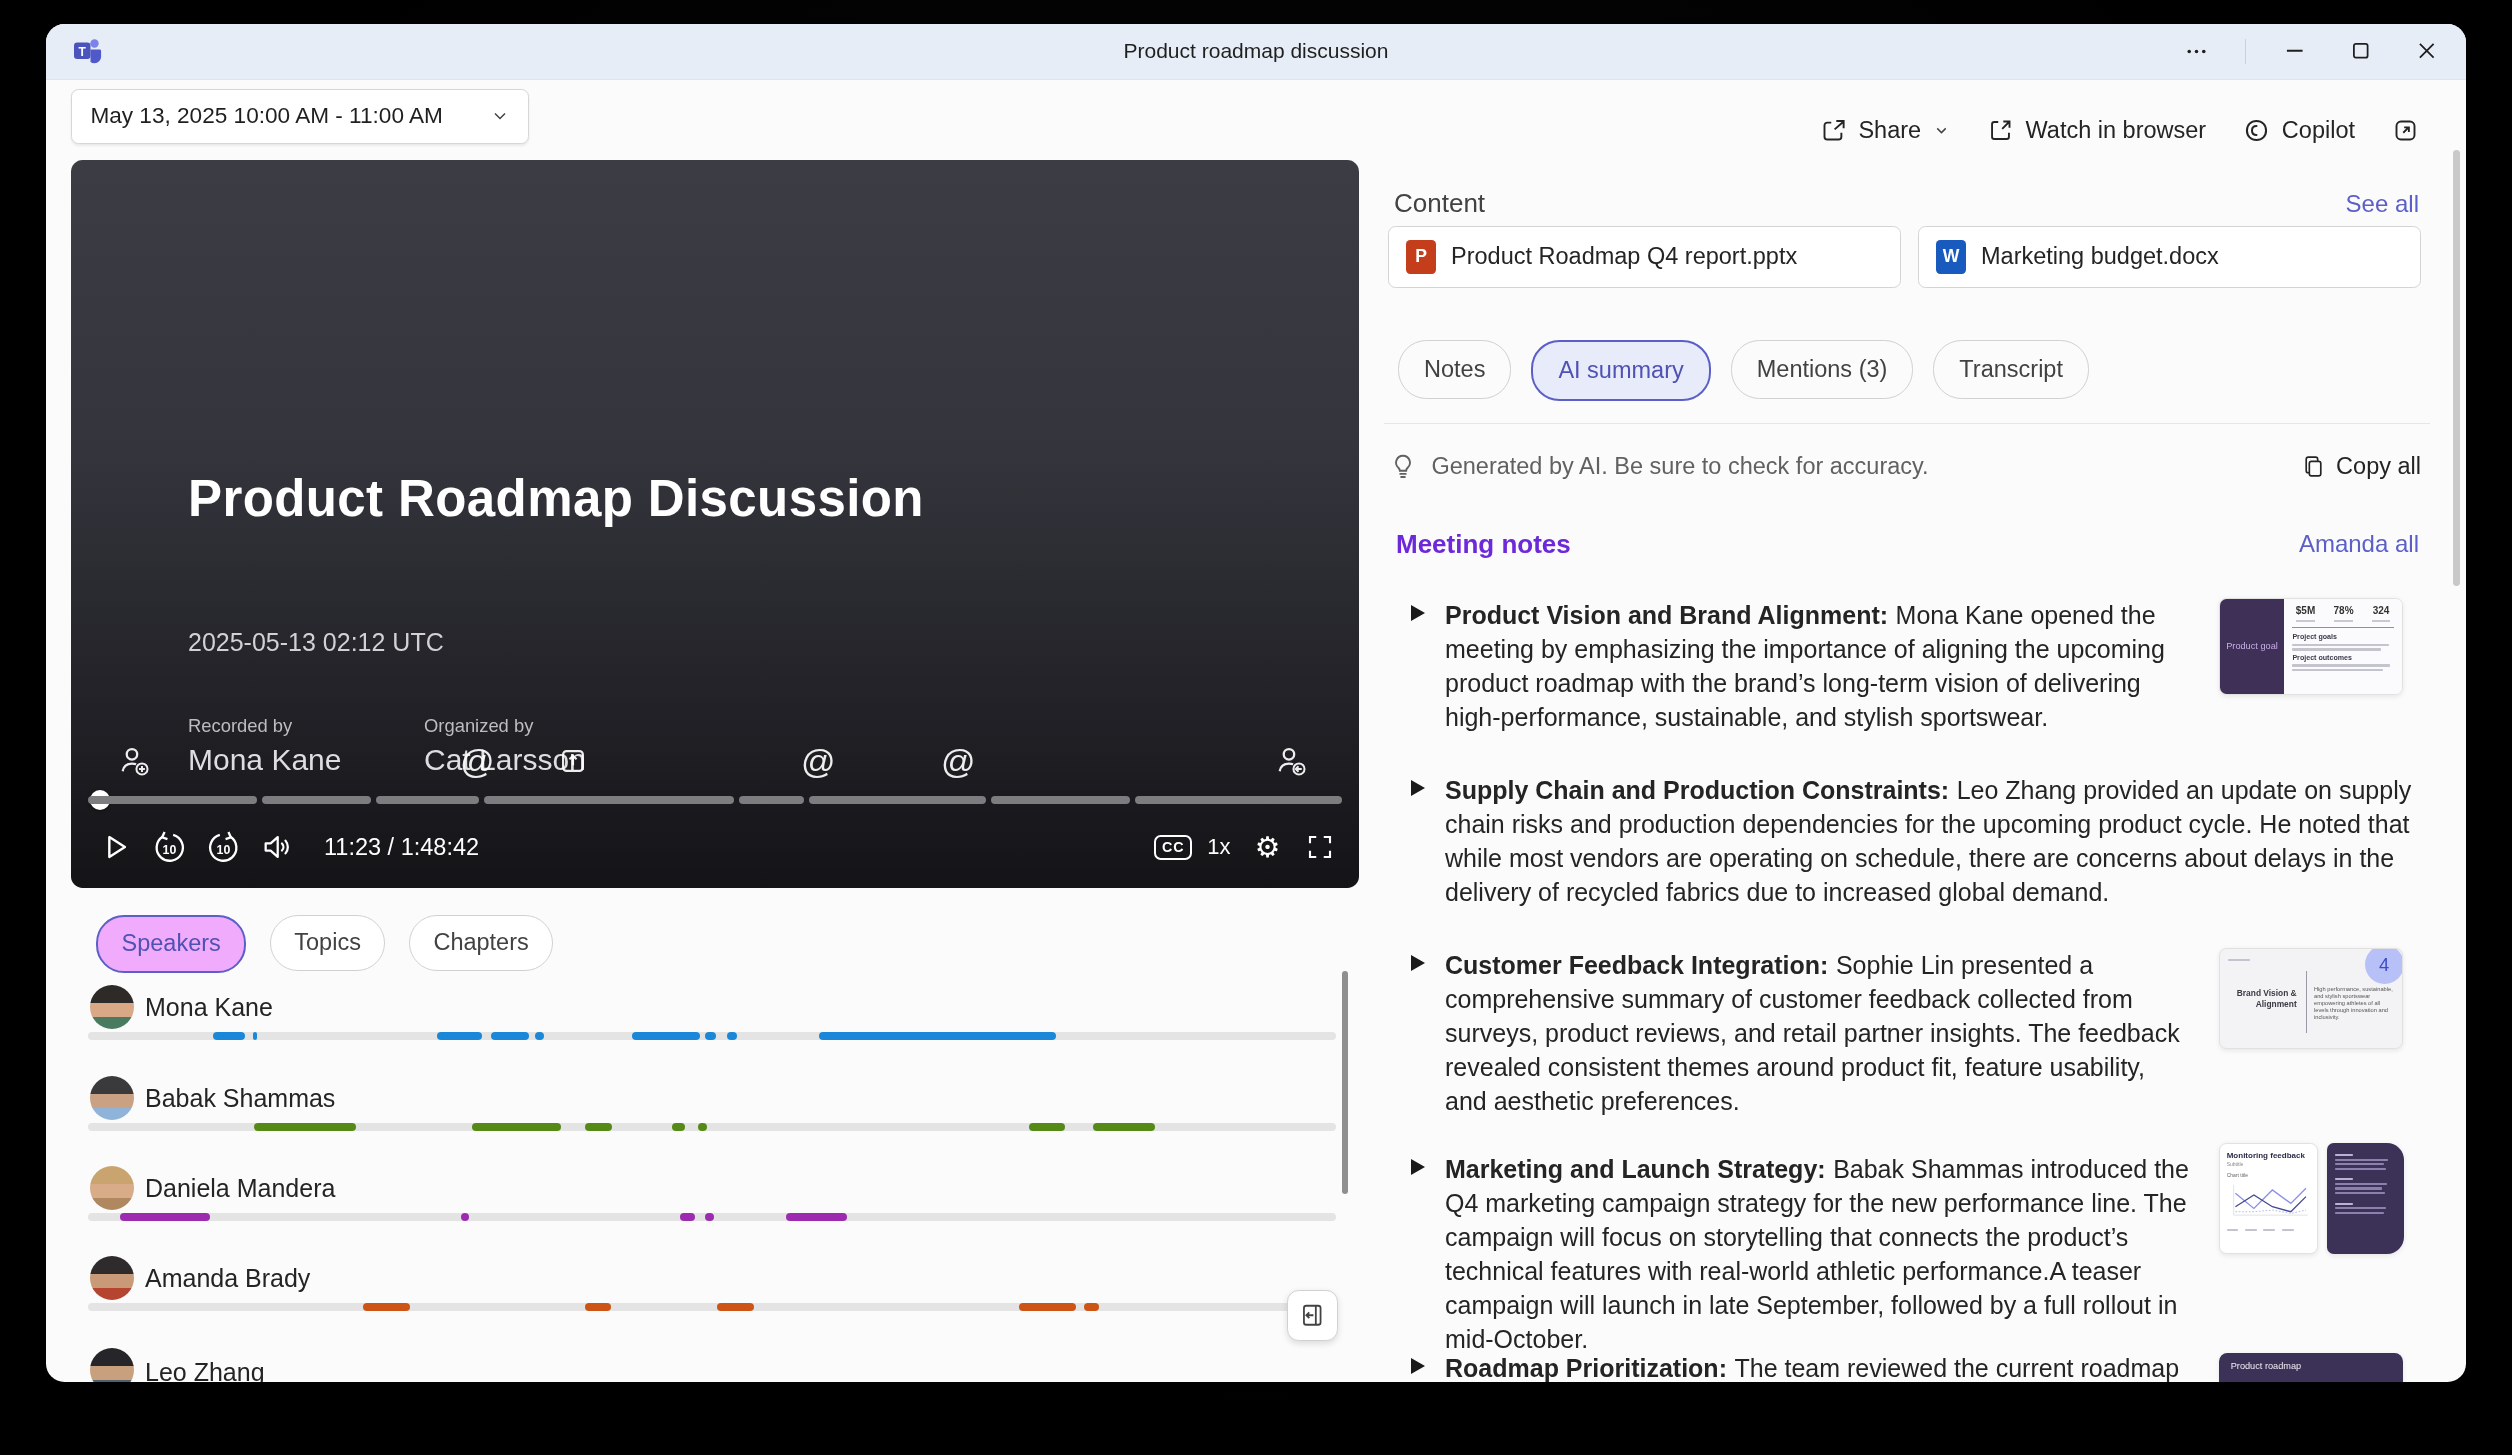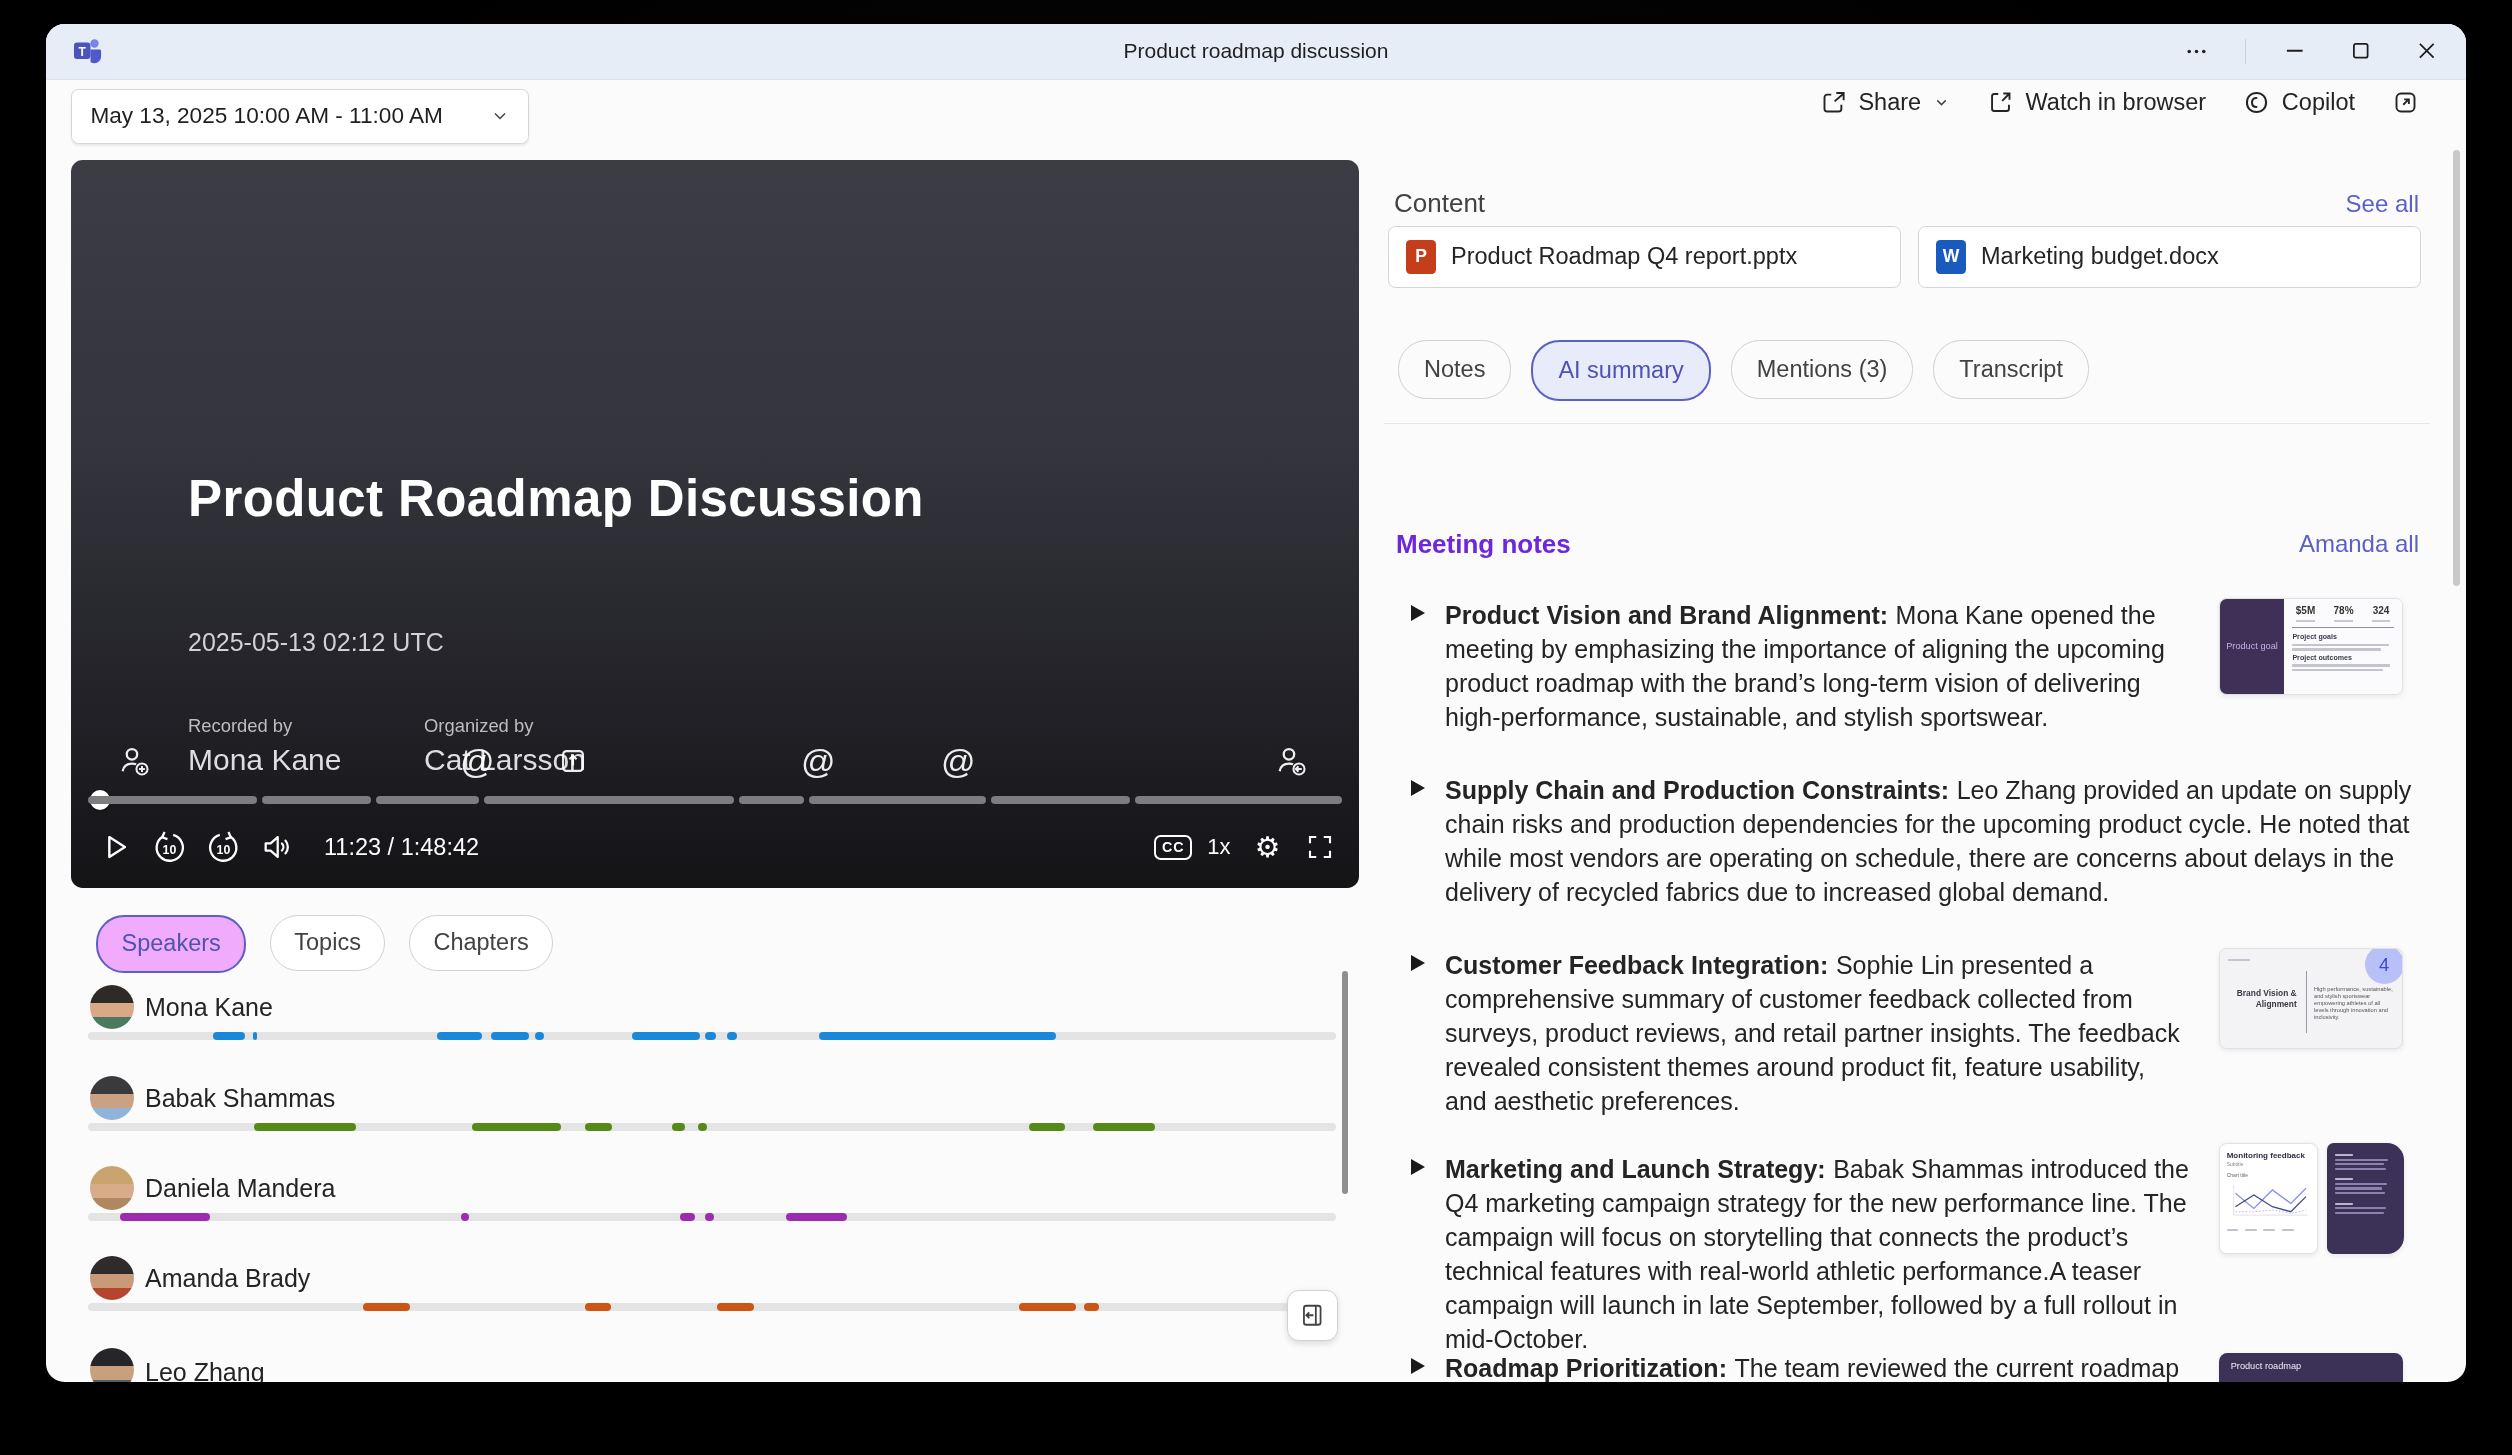--- a/index.html
+++ b/index.html
@@ -6,21 +6,21 @@
   .window{position:absolute;left:46px;top:23.5px;width:2420px;height:1358px;background:#fbfbfb;border-radius:18.4px;overflow:hidden;box-shadow:0 17px 75px rgba(0,0,0,.9)}
   
   .titlebar{position:absolute;left:0;top:0;width:100%;height:55px;background:#e6edf6;border-bottom:0.8px solid #dde4ee;display:flex;align-items:center}
   .tb-title{position:absolute;left:0;right:0;text-align:center;font-size:21px;color:#1f1f1f}
   .tb-left{position:absolute;left:25px;top:11.7px}
   .tb-right{position:absolute;right:22px;top:0;height:55px;display:flex;align-items:center;gap:32px}
   .tb-divider{width:0.8px;height:25px;background:#c9d1dc}
   .winbtn{width:34px;height:34px;display:flex;align-items:center;justify-content:center;color:#1f1f1f}
   
   .date-btn{position:absolute;left:25px;top:65px;width:458px;height:55px;background:#fff;border:0.8px solid #d6d6d6;border-radius:7.5px;box-shadow:0 1.7px 2.5px rgba(0,0,0,.07);display:flex;align-items:center;justify-content:space-between;padding:0 18.4px;box-sizing:border-box;font-size:22.6px;color:#1f1f1f}
-  .hdr-actions{position:absolute;right:47px;top:65px;height:55px;display:flex;align-items:flex-start;gap:37px}
+  .hdr-actions{position:absolute;right:47px;top:65px;height:55px;display:flex;align-items:flex-end;gap:37px}
   .hdr-item{display:flex;align-items:center;gap:11.7px;font-size:23.5px;color:#242424}
   .ic{display:block}
   
   .player{position:absolute;left:25px;top:136px;width:1288px;height:728px;border-radius:11.7px;overflow:hidden;background:linear-gradient(180deg,#3c3d44 0%,#34353c 40%,#232329 72%,#141417 100%)}
   .pl-title{position:absolute;left:117px;top:309px;font-size:51px;font-weight:600;color:#fff;letter-spacing:0.4px}
   .pl-ts{position:absolute;left:117px;top:468px;font-size:25px;color:#d2d2d4}
   .pl-lbl{position:absolute;font-size:18.4px;color:#bdbdbf}
   .pl-name{position:absolute;font-size:30px;color:#dedee0}
   .wm{position:absolute;color:#fff;opacity:.92}
   .wm-at{font-size:34px;font-weight:400}
@@ -348,20 +348,34 @@
 
   <div class="tab-row">
     <div class="tab">Notes</div>
     <div class="tab sel">AI summary</div>
     <div class="tab">Mentions (3)</div>
     <div class="tab">Transcript</div>
   </div>
 
   <div class="panel-divider"></div>
 
+  <div class="ai-banner">
+    <svg class="ic" width="30" height="30" viewBox="0 0 24 24">
+        <path d="M12 3a5.5 5.5 0 0 0-3.7 9.6c.8.75 1.2 1.4 1.2 2.4h5c0-1 .4-1.65 1.2-2.4A5.5 5.5 0 0 0 12 3z" fill="none" stroke="#616161" stroke-width="1.5"></path>
+        <path d="M9.8 17.5h4.4M10.5 20h3" stroke="#616161" stroke-width="1.5" stroke-linecap="round"></path>
+      </svg>
+    <span class="ai-msg">Generated by AI. Be sure to check for accuracy.</span>
+    <div class="copy-all">
+      <svg class="ic" width="25" height="25" viewBox="0 0 24 24">
+          <rect x="8" y="7" width="11" height="14" rx="2" fill="none" stroke="#242424" stroke-width="1.6"></rect>
+          <path d="M16 7V5a2 2 0 0 0-2-2H7a2 2 0 0 0-2 2v11a2 2 0 0 0 2 2h1" fill="none" stroke="#242424" stroke-width="1.6"></path>
+        </svg>
+      <span>Copy all</span>
+    </div>
+  </div>
 
   <div class="mn-heading">Meeting notes</div>
   <a class="link expand-all">Amanda all</a>
 
   <div class="note-item" style="top:574px">
     <div class="caret"></div>
     <div class="note-text nt-narrow"><b>Product Vision and Brand Alignment:</b><span>Mona Kane opened the meeting by emphasizing the importance of aligning the upcoming product roadmap with the brand’s long-term vision of delivering high-performance, sustainable, and stylish sportswear.</span></div>
     <div class="thumb" style="top:0;width:184px;height:97px">
       <div class="t1-left">Product goal</div>
       <div class="t1-right">

